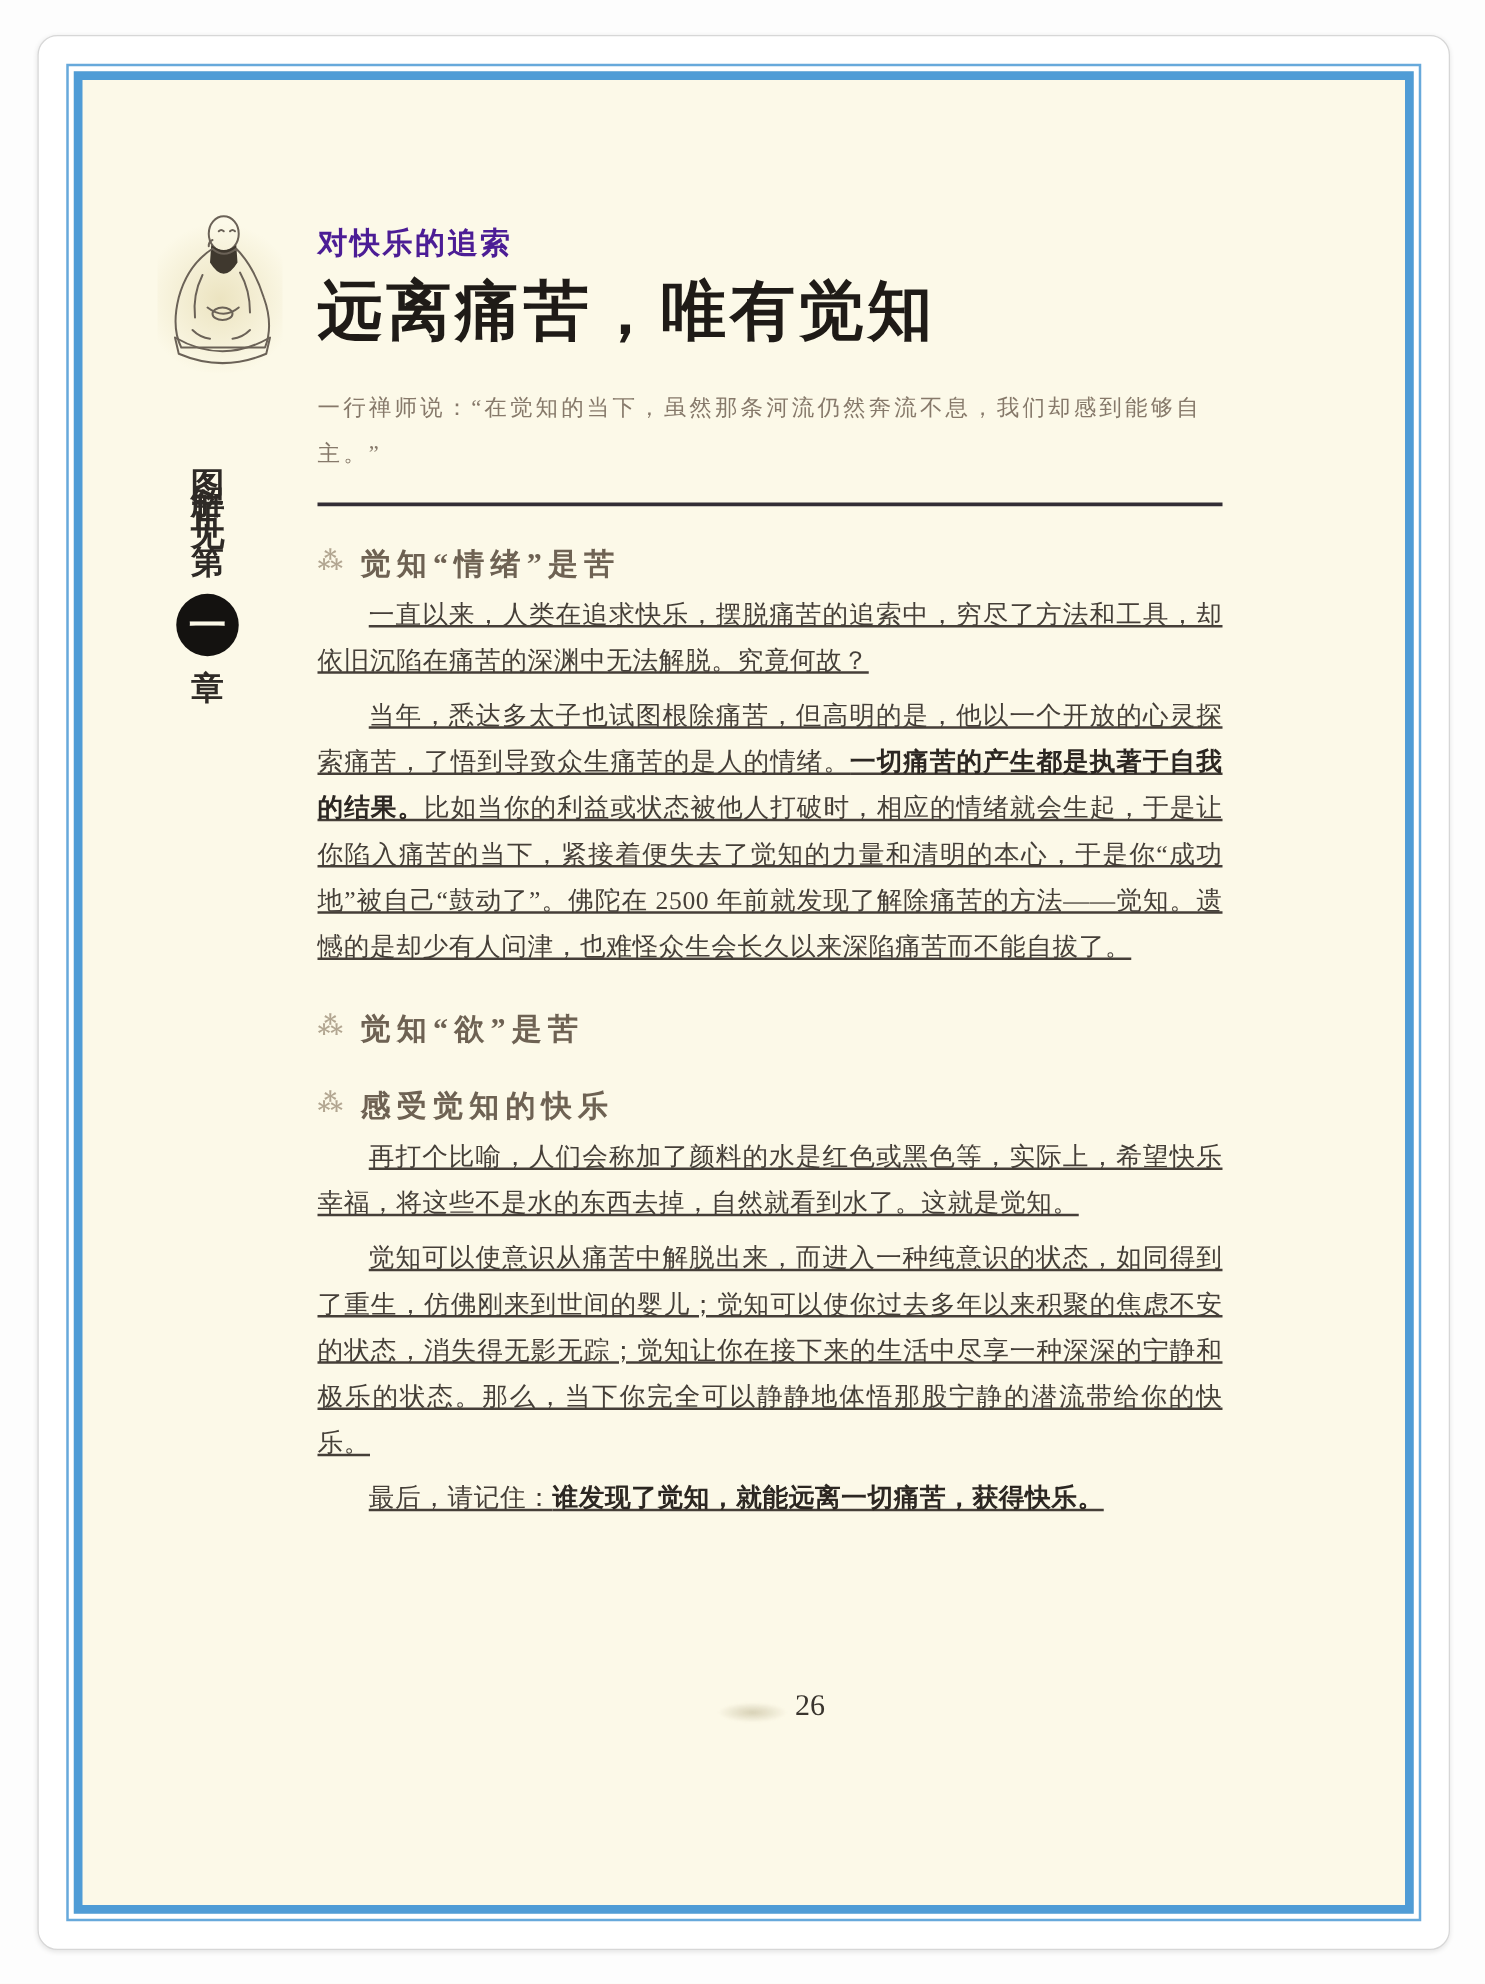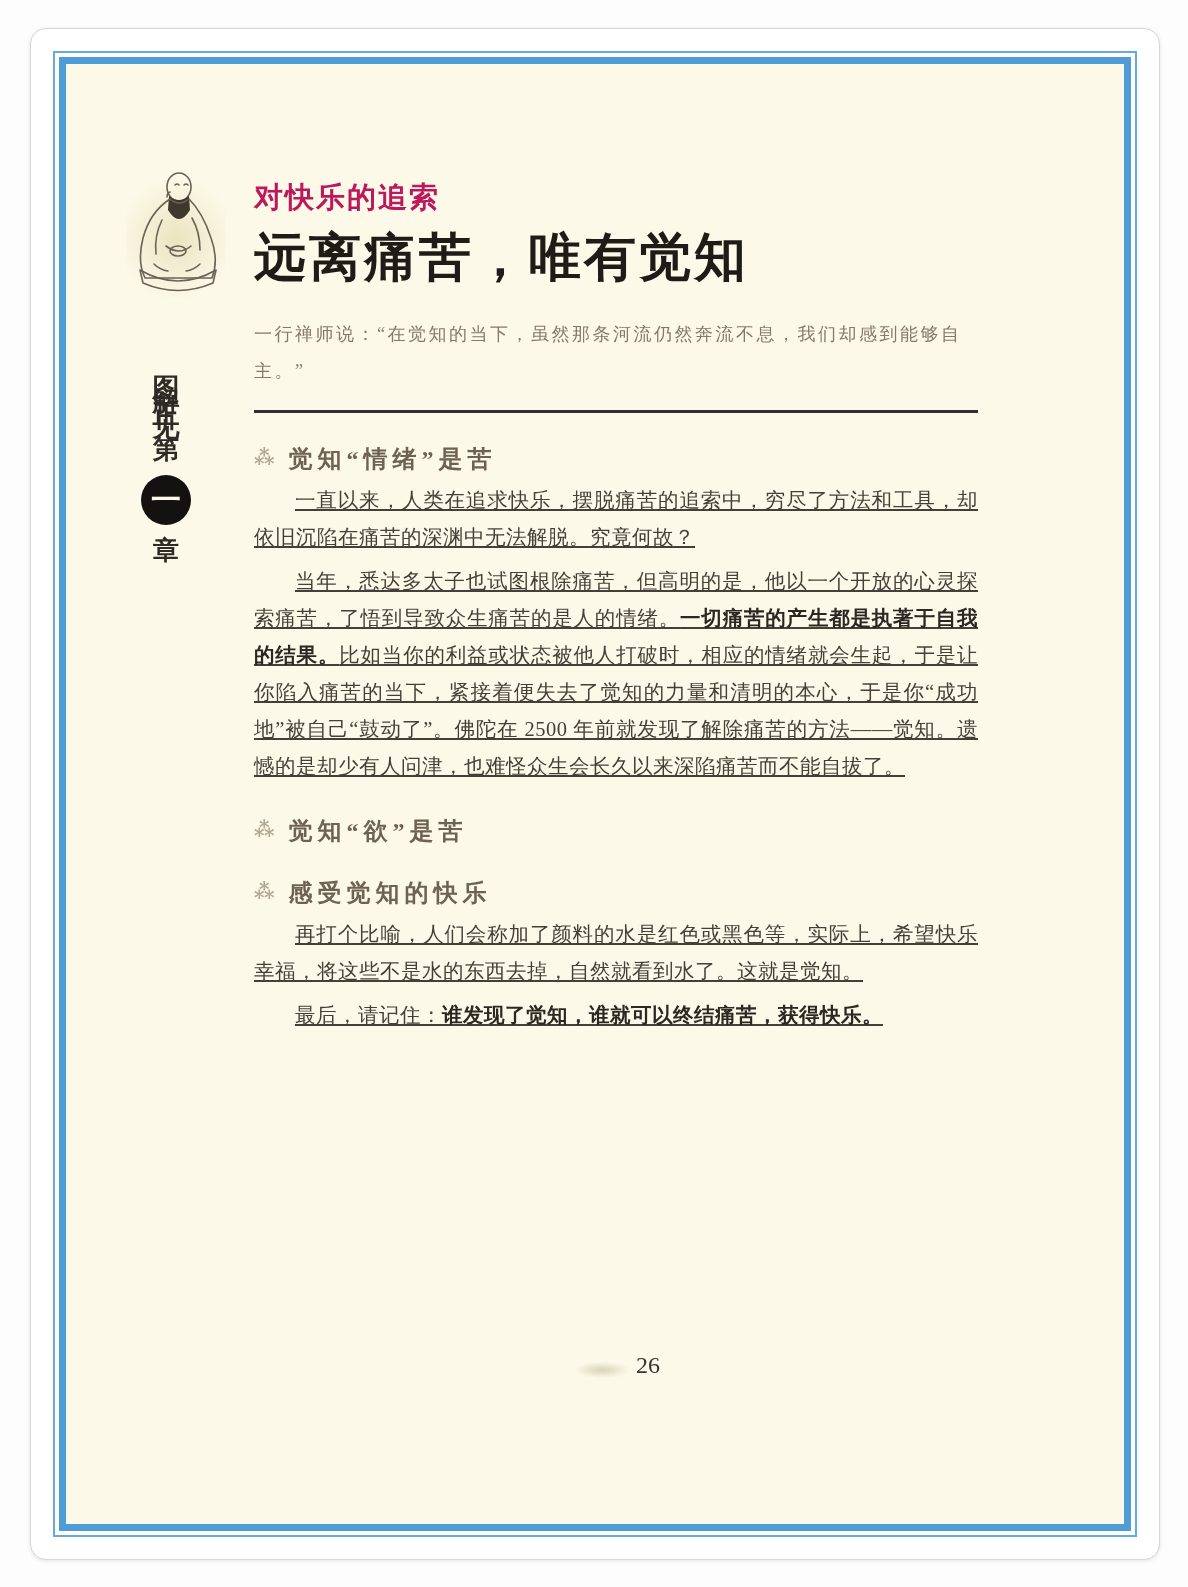--- a/index.html
+++ b/index.html
@@ -46,21 +46,21 @@
     width:50px;height:50px;border-radius:50%;background:#141210;color:#fcf9e8;
     display:flex;align-items:center;justify-content:center;
     font-size:30px;font-weight:700;margin:8px 0;
     font-family:"Liberation Sans","DejaVu Sans",sans-serif;
   }
 
   
   .main{position:absolute;left:188px;top:114px;width:724px;}
   .kicker{
     font-family:"Liberation Sans","DejaVu Sans",sans-serif;
-    font-size:29px;font-weight:800;color:#be185d;letter-spacing:2px;margin:0;
+    font-size:24px;font-weight:800;color:#4c1d95;letter-spacing:2px;margin:0;
   }
   .title{
     font-size:52px;font-weight:800;color:#1f1b17;letter-spacing:3px;
     margin:10px 0 0 0;line-height:1.15;
     font-family:"Liberation Serif","DejaVu Serif",serif;
   }
   .quote{
     margin-top:28px;font-size:18px;line-height:37px;color:#86796a;
     letter-spacing:2.5px;
   }
@@ -150,21 +150,22 @@
               <span>觉知“欲”是苦</span>
             </div>
           </div>
 
           <div class="sec">
             <div class="sec-heading">
               <span class="ornament">⁂</span>
               <span>感受觉知的快乐</span>
             </div>
             <p class="para"><span>再打个比喻，人们会称加了颜料的水是红色或黑色等，实际上，希望快乐幸福，将这些不是水的东西去掉，自然就看到水了。这就是觉知。</span></p>
-            <p class="para"><span>最后，请记住：</span><span class="b">谁发现了觉知，谁就可以终结痛苦，获得快乐。</span></p>
+            <p class="para"><span>觉知可以使意识从痛苦中解脱出来，而进入一种纯意识的状态，如同得到了重生，仿佛刚来到世间的婴儿；觉知可以使你过去多年以来积聚的焦虑不安的状态，消失得无影无踪；觉知让你在接下来的生活中尽享一种深深的宁静和极乐的状态。那么，当下你完全可以静静地体悟那股宁静的潜流带给你的快乐。</span></p>
+            <p class="para"><span>最后，请记住：</span><span class="b">谁发现了觉知，就能远离一切痛苦，获得快乐。</span></p>
           </div>
         </div>
 
         <div class="pagenum">
           <span class="smudge"></span>
           <span>26</span>
         </div>
 
       </div>
     </div>

